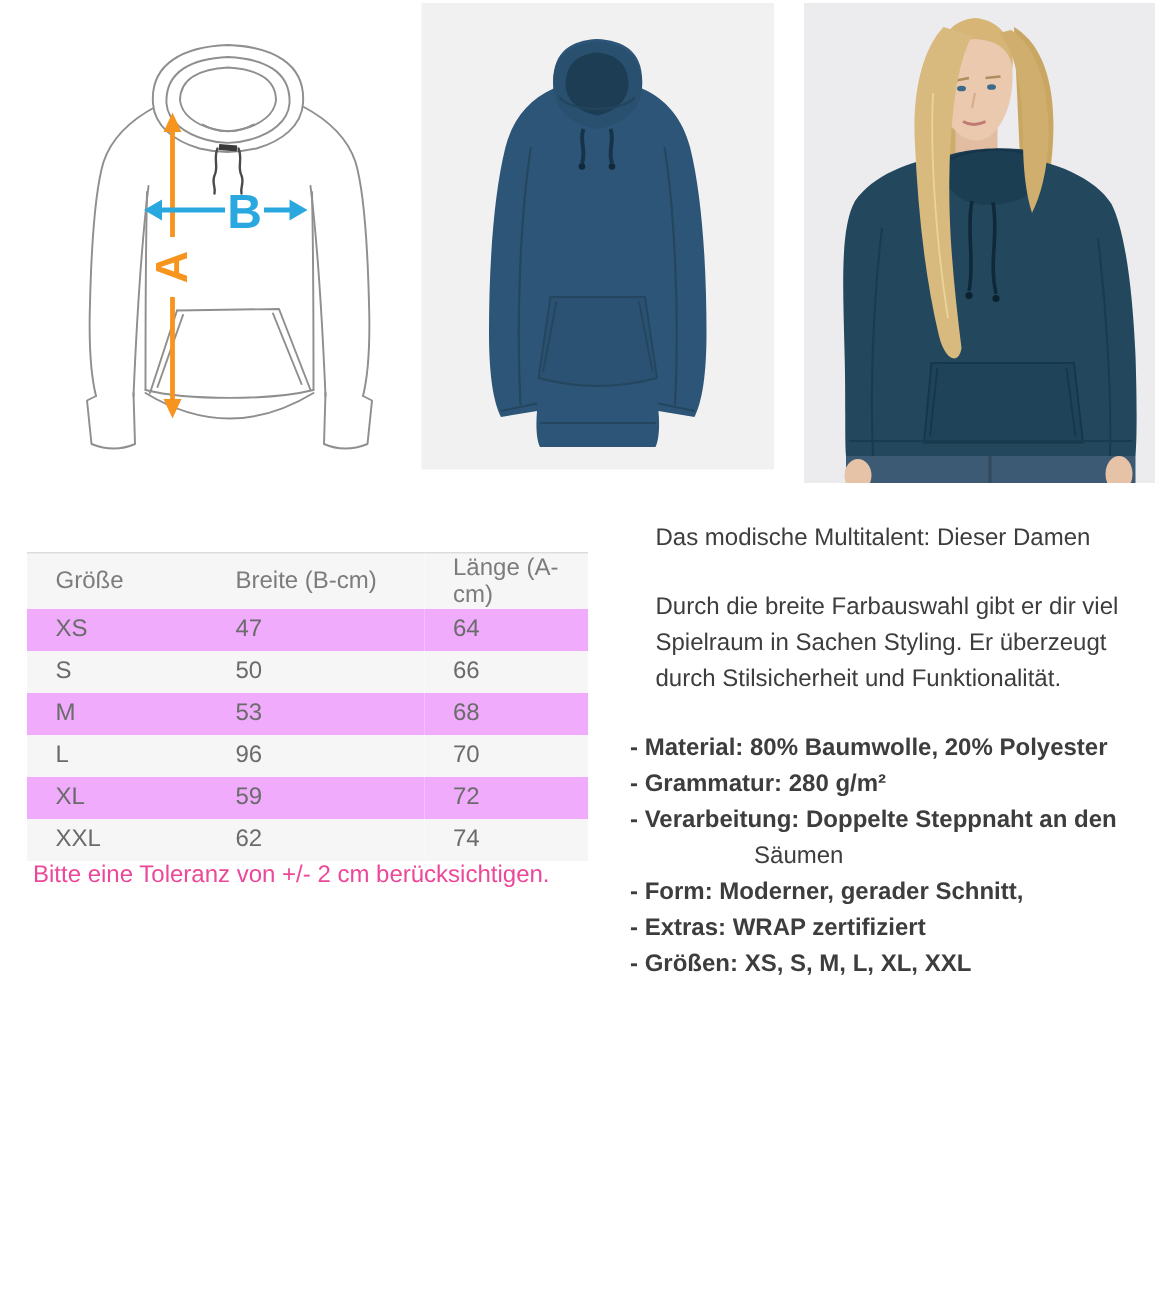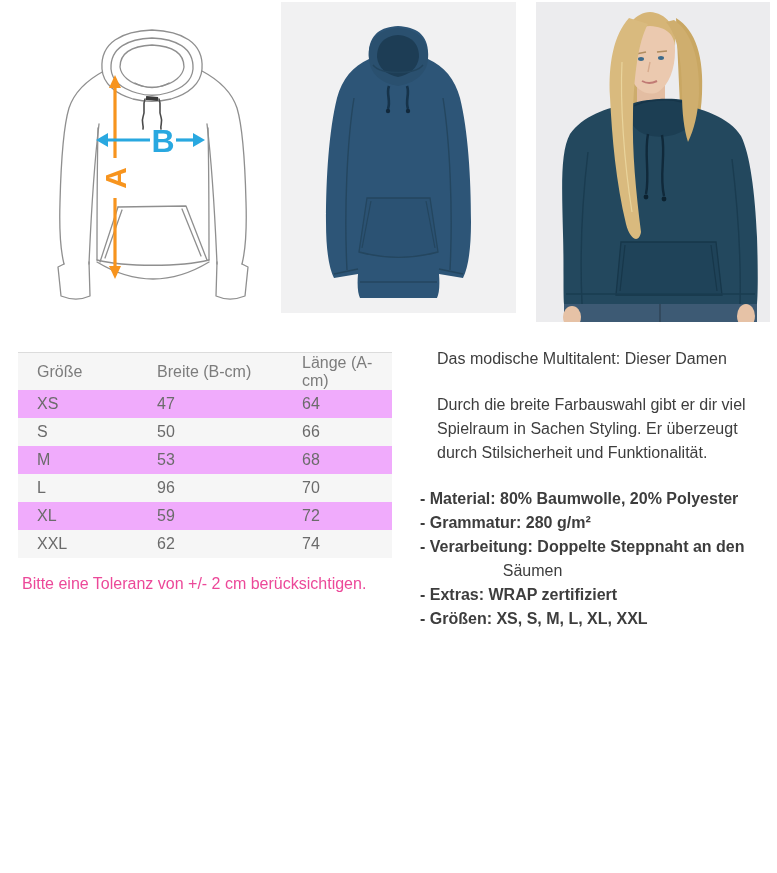--- a/index.html
+++ b/index.html
@@ -12,21 +12,21 @@
   .model-photo{position:absolute;left:536px;top:2px;width:234px;height:320px;background:#ececee;}
   .diagram svg,.flat-photo svg,.model-photo svg{display:block;width:100%;height:100%;}
 
   .sketch{stroke:#8f8f8f;stroke-width:1.3;fill:none;stroke-linecap:round;stroke-linejoin:round;}
   .sketch-fill{stroke:#8f8f8f;stroke-width:1.3;fill:#ffffff;stroke-linejoin:round;}
   .string{stroke:#4a4a4a;stroke-width:1.6;fill:none;stroke-linecap:round;}
   .arrow-line{stroke-width:3.2;}
   .dim-label{font-family:"Liberation Sans", sans-serif;font-weight:bold;}
 
   
-  .size-table{position:absolute;left:18px;top:352px;width:374px;border-collapse:collapse;
+  .size-table{position:absolute;left:18px;top:368px;width:374px;border-collapse:collapse;
               font-size:16px;border-top:1px solid #dcdcdc;}
   .size-table th{height:37px;text-align:left;font-weight:normal;color:#7c7c7c;
                  padding:0 0 0 19px;background:#f6f6f6;}
   .size-table td{height:28px;text-align:left;color:#6b6b6b;padding:0 0 0 19px;}
   .size-table tr.row-dark td{background:#f0abfc;}
   .size-table tr.row-light td{background:#f6f6f6;}
 
   .tolerance{position:absolute;left:22px;top:575px;font-size:16px;color:#ec4899;white-space:nowrap;}
 
   
@@ -231,18 +231,19 @@
           <div class="line">Durch die breite Farbauswahl gibt er dir viel</div>
           <div class="line">Spielraum in Sachen Styling. Er überzeugt</div>
           <div class="line">durch Stilsicherheit und Funktionalität.</div>
         </div>
       </div>
     <div class="spec-list">
         <div class="spec-line">- Material: 80% Baumwolle, 20% Polyester</div>
         <div class="spec-line">- Grammatur: 280 g/m²</div>
         <div class="spec-line">- Verarbeitung: Doppelte Steppnaht an den</div>
         <div class="spec-cont">Säumen</div>
+        <div class="spec-line">- Form: Moderner, gerader Schnitt,</div>
         <div class="spec-line">- Extras: WRAP zertifiziert</div>
         <div class="spec-line">- Größen: XS, S, M, L, XL, XXL</div>
       </div>
   </div>
 
 </div>
 
 </body></html>

